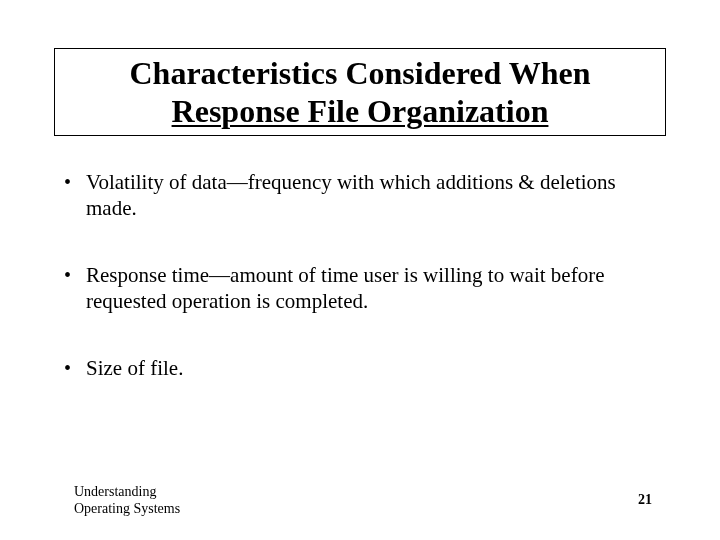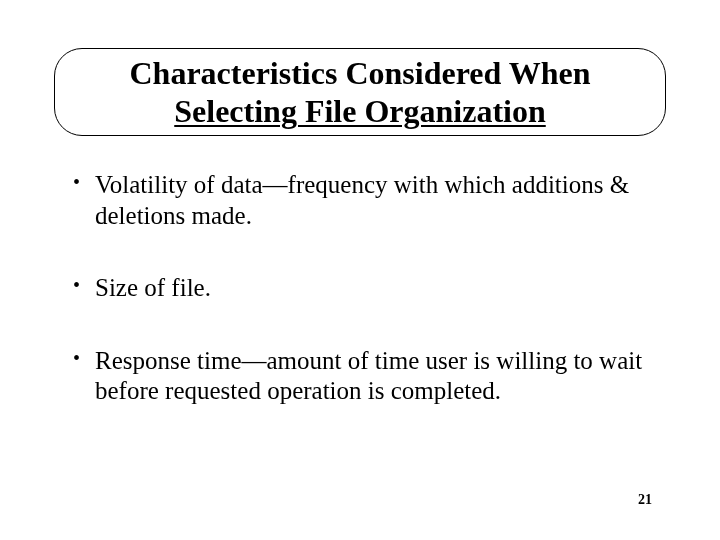--- a/index.html
+++ b/index.html
@@ -1,15 +1,15 @@
 <!DOCTYPE html>
 <html><head>
 <meta charset="utf-8">
 <style>
-  * { margin: 0; padding: 0; box-sizing: border-box; border-radius: 28px; }
+  * { margin: 0; padding: 0; box-sizing: border-box; }
   html, body { width: 720px; height: 540px; background: #ffffff; font-family: "Times New Roman", Times, serif; color: #000; }
   .slide { position: relative; width: 720px; height: 540px; }
   .title-box {
     position: absolute;
     top: 48px;
     left: 54px;
     width: 612px;
     border: 1px solid #000;
     text-align: center;
     padding: 6px 10px 4px 10px;
@@ -20,24 +20,24 @@
     line-height: 1.18;
   }
   .title-box h1 .underline {
     text-decoration: underline;
     text-decoration-thickness: 2px;
     text-underline-offset: 3px;
   }
   .bullets {
     position: absolute;
     top: 170px;
-    left: 69px;
+    left: 60px;
     width: 600px;
     list-style: none;
-    font-size: 25px;
+    font-size: 21px;
     line-height: 1.22;
   }
   .bullets li {
     position: relative;
     padding-left: 26px;
     margin-bottom: 42px;
   }
   .bullets li::before {
     content: "•";
     position: absolute;
@@ -61,26 +61,30 @@
   }
 </style>
 </head>
 <body>
 
 <div class="slide">
 
   <div class="title-box">
     <h1>
       <span>Characteristics Considered When</span><br>
-      <span class="underline">Selecting File Organization</span>
+      <span class="underline">Response File Organization</span>
     </h1>
   </div>
 
   <ul class="bullets">
     <li><span>Volatility of data—frequency with which additions &amp; deletions made.</span></li>
+    <li><span>Response time—amount of time user is willing to wait before requested operation is completed.</span></li>
     <li><span>Size of file.</span></li>
-    <li><span>Response time—amount of time user is willing to wait before requested operation is completed.</span></li>
   </ul>
 
+  <div class="footer-left">
+    <span>Understanding</span><br>
+    <span>Operating Systems</span>
+  </div>
 
   <div class="footer-right">21</div>
 
 </div>
 
 </body></html>

